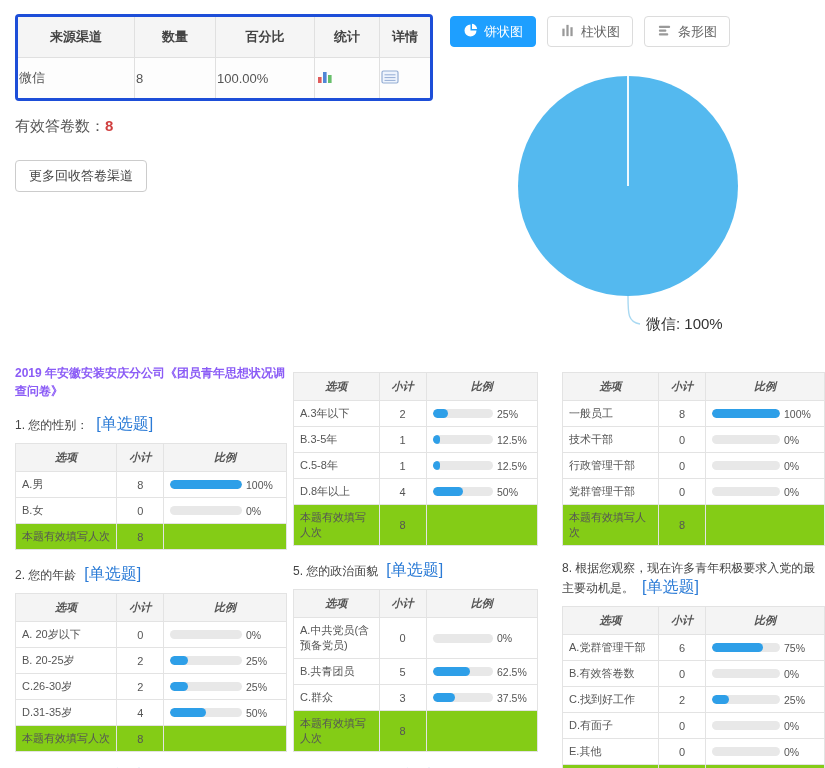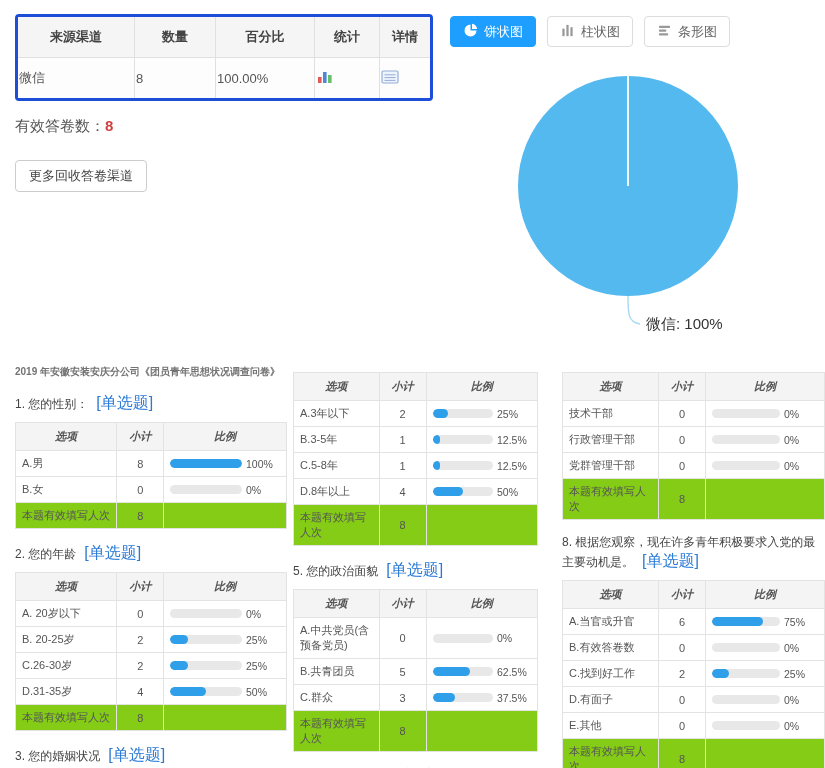--- a/index.html
+++ b/index.html
@@ -35,21 +35,21 @@
   
   .pie{position:absolute;left:455px;top:55px;width:345px;height:300px;}
   .pie text{font-size:15px;fill:#333;font-family:"Liberation Sans",sans-serif;}
 
   
   .survey{position:absolute;left:0;top:356px;width:825px;height:412px;overflow:hidden;}
   .col{position:absolute;top:0;}
   .col0{left:15px;width:272px;}
   .col1{left:293px;width:245px;}
   .col2{left:562px;width:263px;}
-  .survey-title{font-size:10px;font-weight:bold;color:#737373;margin:8px 0 4px;line-height:1.5;}
+  .survey-title{font-size:12px;font-weight:bold;color:#8b5cf6;margin:8px 0 4px;line-height:1.5;}
   .q-line{margin:14px 0 8px;font-size:12px;color:#444;}
   .q-tag{color:#2b7bd6;margin-left:8px;font-size:16px;text-decoration:none;cursor:pointer;}
   .qtable{width:100%;border-collapse:collapse;table-layout:fixed;margin:0 0 6px;}
   .col > .qtable:first-child{margin-top:16px;}
   .qtable th,.qtable td{border:1px solid #e3e3e3;font-size:11px;color:#555;padding:5px 6px;}
   .qtable th{background:#f4f4f4;font-weight:bold;text-align:center;padding:6px 4px;font-style:italic;}
   .qtable th.w-cnt{width:38px;}
   .qtable th.w-bar{width:42%;}
   .qtable td.cnt{text-align:center;}
   .qtable tr.total{background:#84cc16;}
@@ -383,20 +383,32 @@
         <table class="qtable">
           <thead>
             <tr>
               <th class="w-opt">选项</th>
               <th class="w-cnt">小计</th>
               <th class="w-bar">比例</th>
             </tr>
           </thead>
           <tbody>
             <tr>
+              <td class="opt">一般员工</td>
+              <td class="cnt">8</td>
+              <td class="bar">
+                <div class="bar-wrap">
+                  <span class="track">
+                    <span class="fill" style="width: 100%; background: rgb(46, 159, 232); display: block;"></span>
+                  </span>
+                  <span class="pct">100%</span>
+                </div>
+              </td>
+            </tr>
+            <tr>
               <td class="opt">技术干部</td>
               <td class="cnt">0</td>
               <td class="bar">
                 <div class="bar-wrap">
                   <span class="track">
                     <span class="fill" style="width: 0%; background: rgb(46, 159, 232); display: block;"></span>
                   </span>
                   <span class="pct">0%</span>
                 </div>
               </td>
@@ -436,21 +448,21 @@
         <table class="qtable">
           <thead>
             <tr>
               <th class="w-opt">选项</th>
               <th class="w-cnt">小计</th>
               <th class="w-bar">比例</th>
             </tr>
           </thead>
           <tbody>
             <tr>
-              <td class="opt">A.当官或升官</td>
+              <td class="opt">A.党群管理干部</td>
               <td class="cnt">6</td>
               <td class="bar">
                 <div class="bar-wrap">
                   <span class="track">
                     <span class="fill" style="width: 75%; background: rgb(46, 159, 232); display: block;"></span>
                   </span>
                   <span class="pct">75%</span>
                 </div>
               </td>
             </tr>

